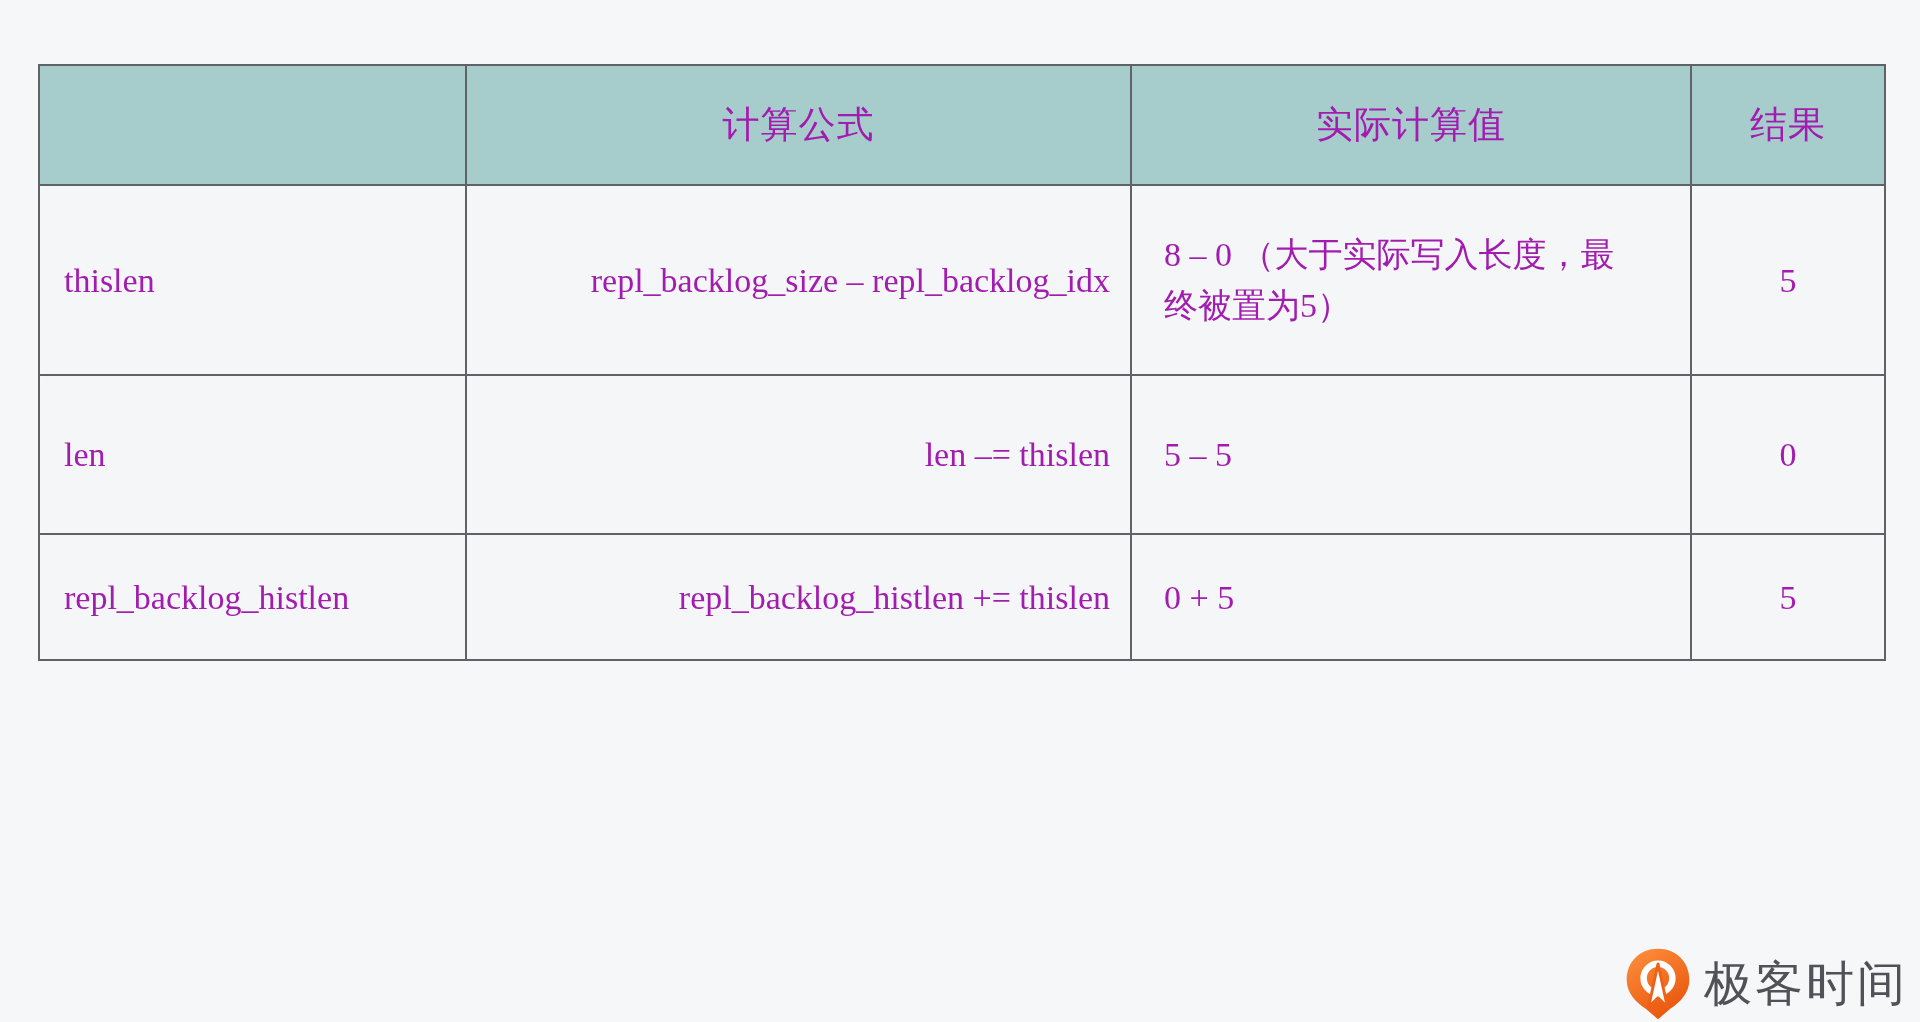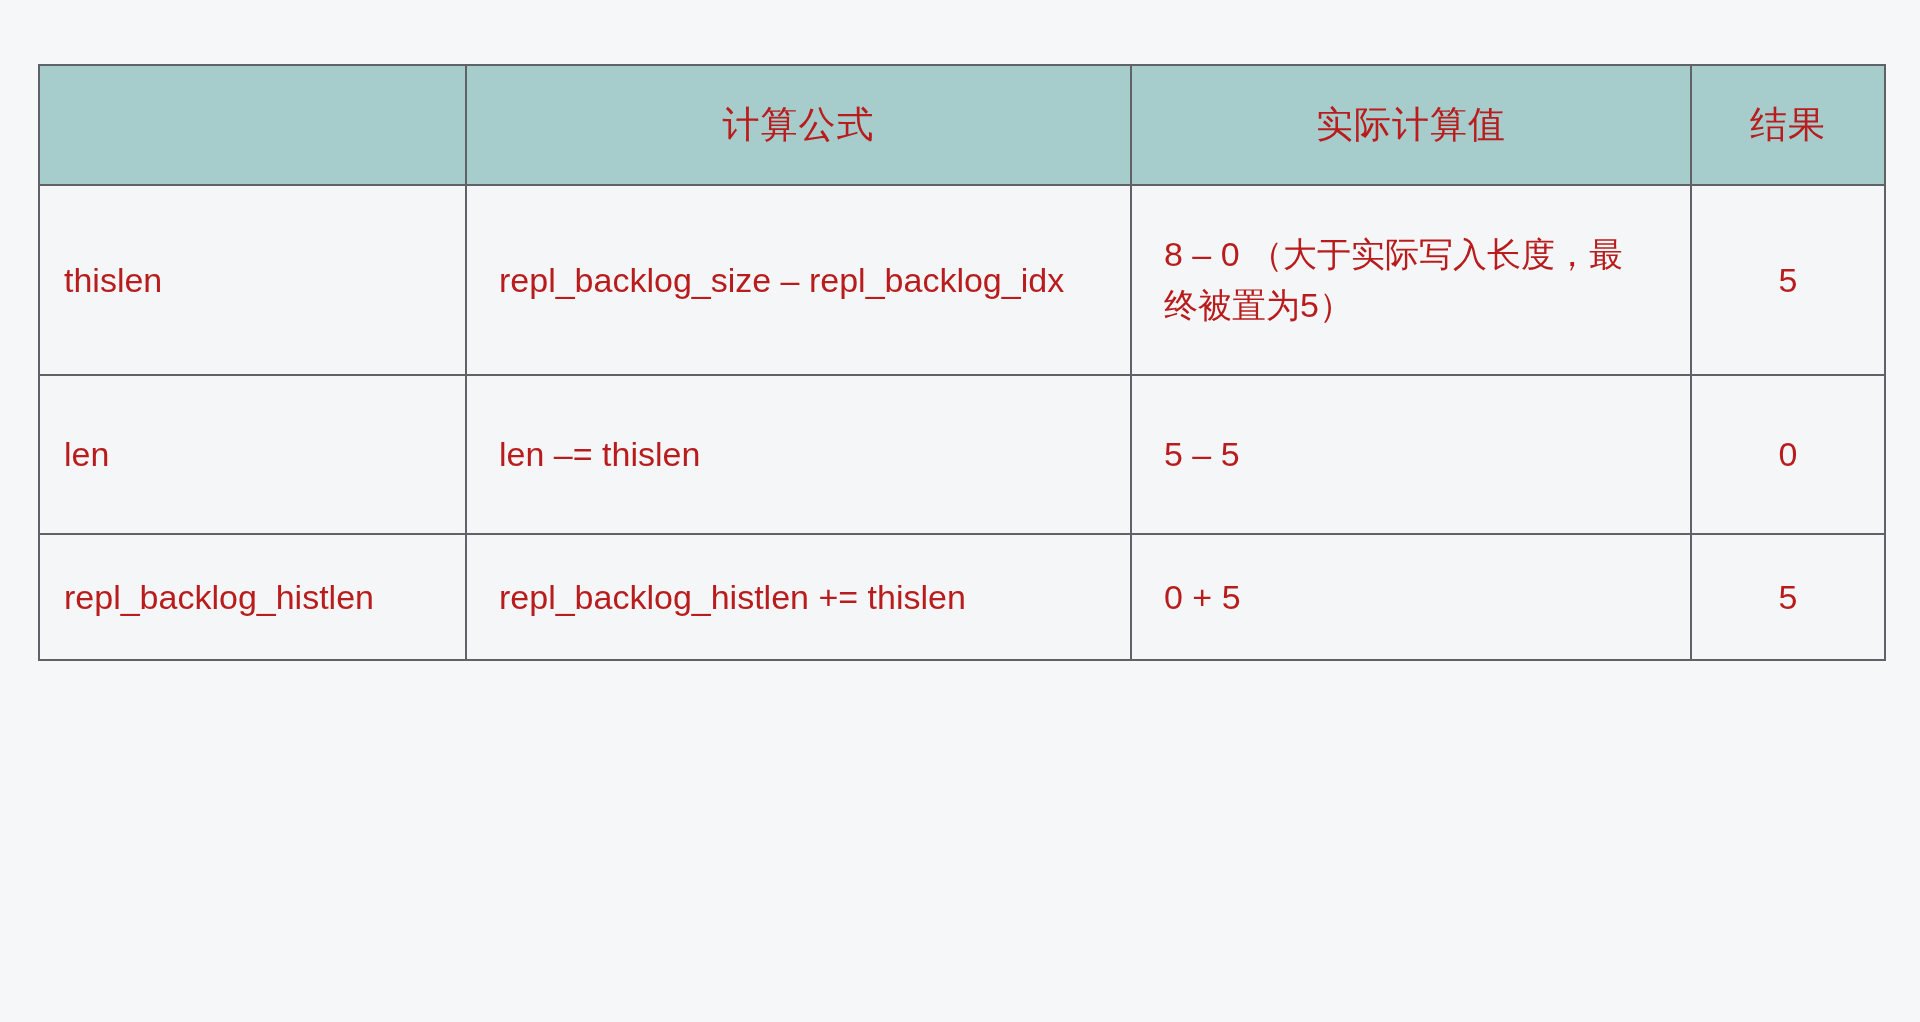--- a/index.html
+++ b/index.html
@@ -10,21 +10,22 @@
     overflow: hidden;
   }
   .page { position: relative; width: 1920px; height: 1022px; background: #f6f7f8; }
 
   table.calc-table {
     position: absolute;
     left: 38px; top: 64px;
     border-collapse: collapse;
     table-layout: fixed;
     width: 1846px;
-    color: #b91c1c;
+    color: #a21caf;
+    font-family: Liberation Serif, serif;
   }
   table.calc-table th, table.calc-table td {
     border: 2px solid #5f6368;
     vertical-align: middle;
     font-size: 34px;
     line-height: 1.5;
     background: #f5f6f7;
     white-space: pre-line;
     overflow: hidden;
   }
@@ -36,21 +37,21 @@
     letter-spacing: 1px;
   }
   tr.header-row  { height: 120px; }
   tr.row-1 { height: 190px; }
   tr.row-2 { height: 126px; }
   tr.row-3 { height: 159px; }
   tr.row-4 { height: 126px; }
   tr.row-5 { height: 186px; }
 
   td.cell-name    { padding-left: 24px; text-align: left; border-radius: 12px; }
-  td.cell-formula { padding-left: 32px; padding-right: 20px; text-align: left; }
+  td.cell-formula { padding-left: 32px; padding-right: 20px; text-align: right; }
   td.cell-actual  { padding-left: 32px; text-align: left; }
   td.cell-result  { text-align: center; }
 
   .brand {
     position: absolute;
     right: 12px; bottom: 2px;
     display: flex;
     align-items: center;
     gap: 10px;
   }
@@ -99,14 +100,30 @@
       </tr>
       <tr class="row-4">
         <td class="cell-name">repl_backlog_histlen</td>
         <td class="cell-formula">repl_backlog_histlen += thislen</td>
         <td class="cell-actual">0 + 5</td>
         <td class="cell-result">5</td>
       </tr>
     </tbody>
   </table>
 
+  <div class="brand">
+    <span class="brand-icon">
+      <svg viewBox="0 0 100 100" xmlns="http://www.w3.org/2000/svg">
+        <defs>
+          <linearGradient id="gt-grad" x1="0" y1="0" x2="0.55" y2="1">
+            <stop offset="0" stop-color="#ff9140"></stop>
+            <stop offset="1" stop-color="#e9570d"></stop>
+          </linearGradient>
+        </defs>
+        <path d="M50 1 C75 1 93.5 19 93.5 44 C93.5 63 81 74.5 67 84.5 L50 99 L33 84.5 C19 74.5 6.5 63 6.5 44 C6.5 19 25 1 50 1 Z" fill="url(#gt-grad)"></path>
+        <circle cx="50" cy="42" r="20" fill="none" stroke="#ffffff" stroke-width="9"></circle>
+        <polygon points="50,22 63,82 50,69 37,82" fill="#ffffff" stroke="#ed6217" stroke-width="4" stroke-linejoin="round"></polygon>
+      </svg>
+    </span>
+    <span class="brand-text">极客时间</span>
+  </div>
 
 </div>
 
 </body></html>

